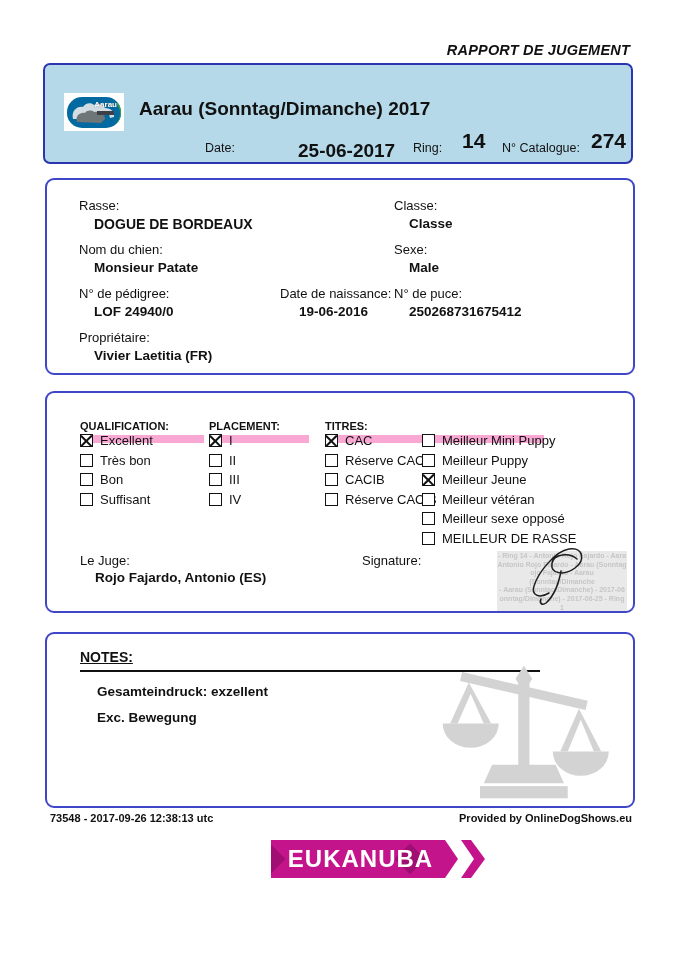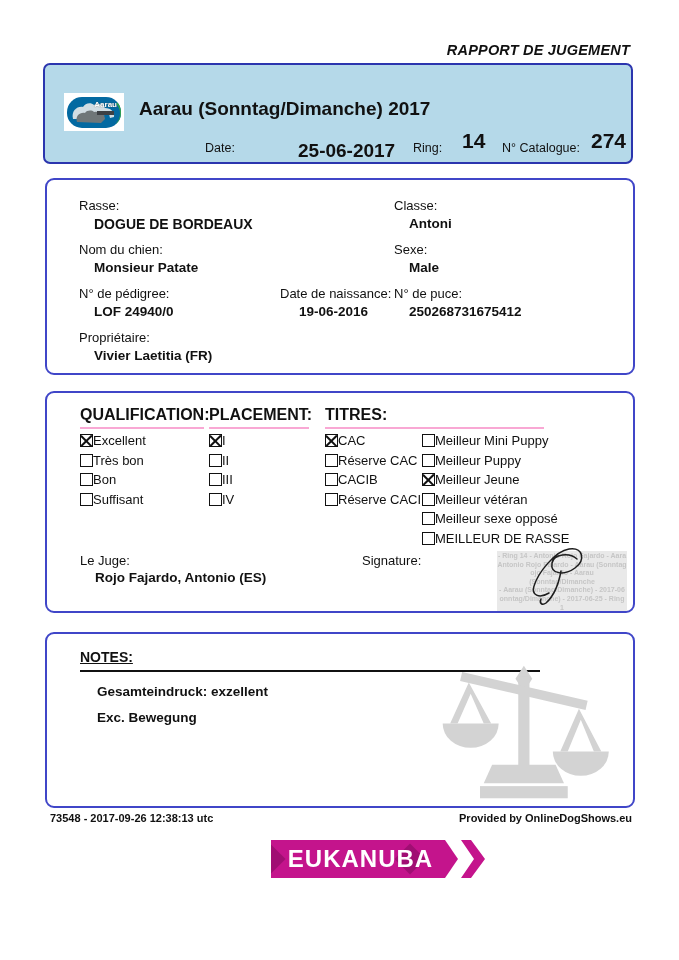--- a/index.html
+++ b/index.html
@@ -36,27 +36,27 @@
         border:2px solid var(--box-border,#4046c8);border-radius:9px;}
   .info-box{top:178px;height:193px;}
   .qual-box{top:391px;height:218px;}
   .notes-box{top:632px;height:172px;}
 
   .lbl{position:absolute;font-size:13px;}
   .val{position:absolute;font-size:13.5px;font-weight:bold;}
   .val-lg{font-size:14px;}
 
   
-  .col-heading{position:absolute;top:13px;font-size:16px;font-weight:bold;
-               border-bottom:2px solid #f9a8d4;padding-bottom:3px;}
+  .col-heading{position:absolute;top:27px;font-size:11px;font-weight:bold;
+               border-bottom:8px solid #f9a8d4;padding-bottom:3px;}
   .h-qual{left:33px;width:124px;} .h-plac{left:162px;width:100px;} .h-titres{left:278px;width:219px;}
   .cb-col{position:absolute;display:flex;flex-direction:column;gap:6.5px;}
   .c-qual{left:33px;top:41px;} .c-plac{left:162px;top:41px;}
   .c-t1{left:278px;top:41px;}  .c-t2{left:375px;top:41px;}
-  .cb-item{display:flex;align-items:center;height:13px;}
+  .cb-item{display:flex;align-items:center;gap:7px;height:13px;}
   .cb{position:relative;width:11px;height:11px;border:1.6px solid #111;flex:0 0 auto;background:#fff;}
   .cb.checked::before,.cb.checked::after{content:"";position:absolute;left:-2px;top:4.6px;
       width:14.5px;height:1.5px;background:#111;}
   .cb.checked::before{transform:rotate(45deg);} .cb.checked::after{transform:rotate(-45deg);}
   .cb-label{font-size:13px;white-space:nowrap;}
 
   .sig-watermark{position:absolute;left:450px;top:158px;width:130px;height:60px;background:#e9e9e9;
       overflow:hidden;text-align:center;font-size:7px;line-height:8.6px;color:#c6c6c6;
       font-weight:bold;white-space:pre-line;padding-top:1px;box-sizing:border-box;}
   .sig-scribble{position:absolute;left:462px;top:148px;width:112px;height:72px;}
@@ -109,21 +109,21 @@
     <span class="hdr-lbl p-ring-lbl">Ring:</span>
     <span class="hdr-big p-ring-val">14</span>
     <span class="hdr-lbl p-cat-lbl">N° Catalogue:</span>
     <span class="hdr-big p-cat-val">274</span>
   </div>
 
   <div class="bbox info-box">
     <span class="lbl" style="left:32px;top:18px">Rasse:</span>
     <span class="val val-lg" style="left:47px;top:36px">DOGUE DE BORDEAUX</span>
     <span class="lbl" style="left:347px;top:18px">Classe:</span>
-    <span class="val" style="left:362px;top:36px">Antoni</span>
+    <span class="val" style="left:362px;top:36px">Classe</span>
 
     <span class="lbl" style="left:32px;top:62px">Nom du chien:</span>
     <span class="val" style="left:47px;top:80px">Monsieur Patate</span>
     <span class="lbl" style="left:347px;top:62px">Sexe:</span>
     <span class="val" style="left:362px;top:80px">Male</span>
 
     <span class="lbl" style="left:32px;top:106px">N° de pédigree:</span>
     <span class="val" style="left:47px;top:124px">LOF 24940/0</span>
     <span class="lbl" style="left:233px;top:106px">Date de naissance:</span>
     <span class="val" style="left:252px;top:124px">19-06-2016</span>

